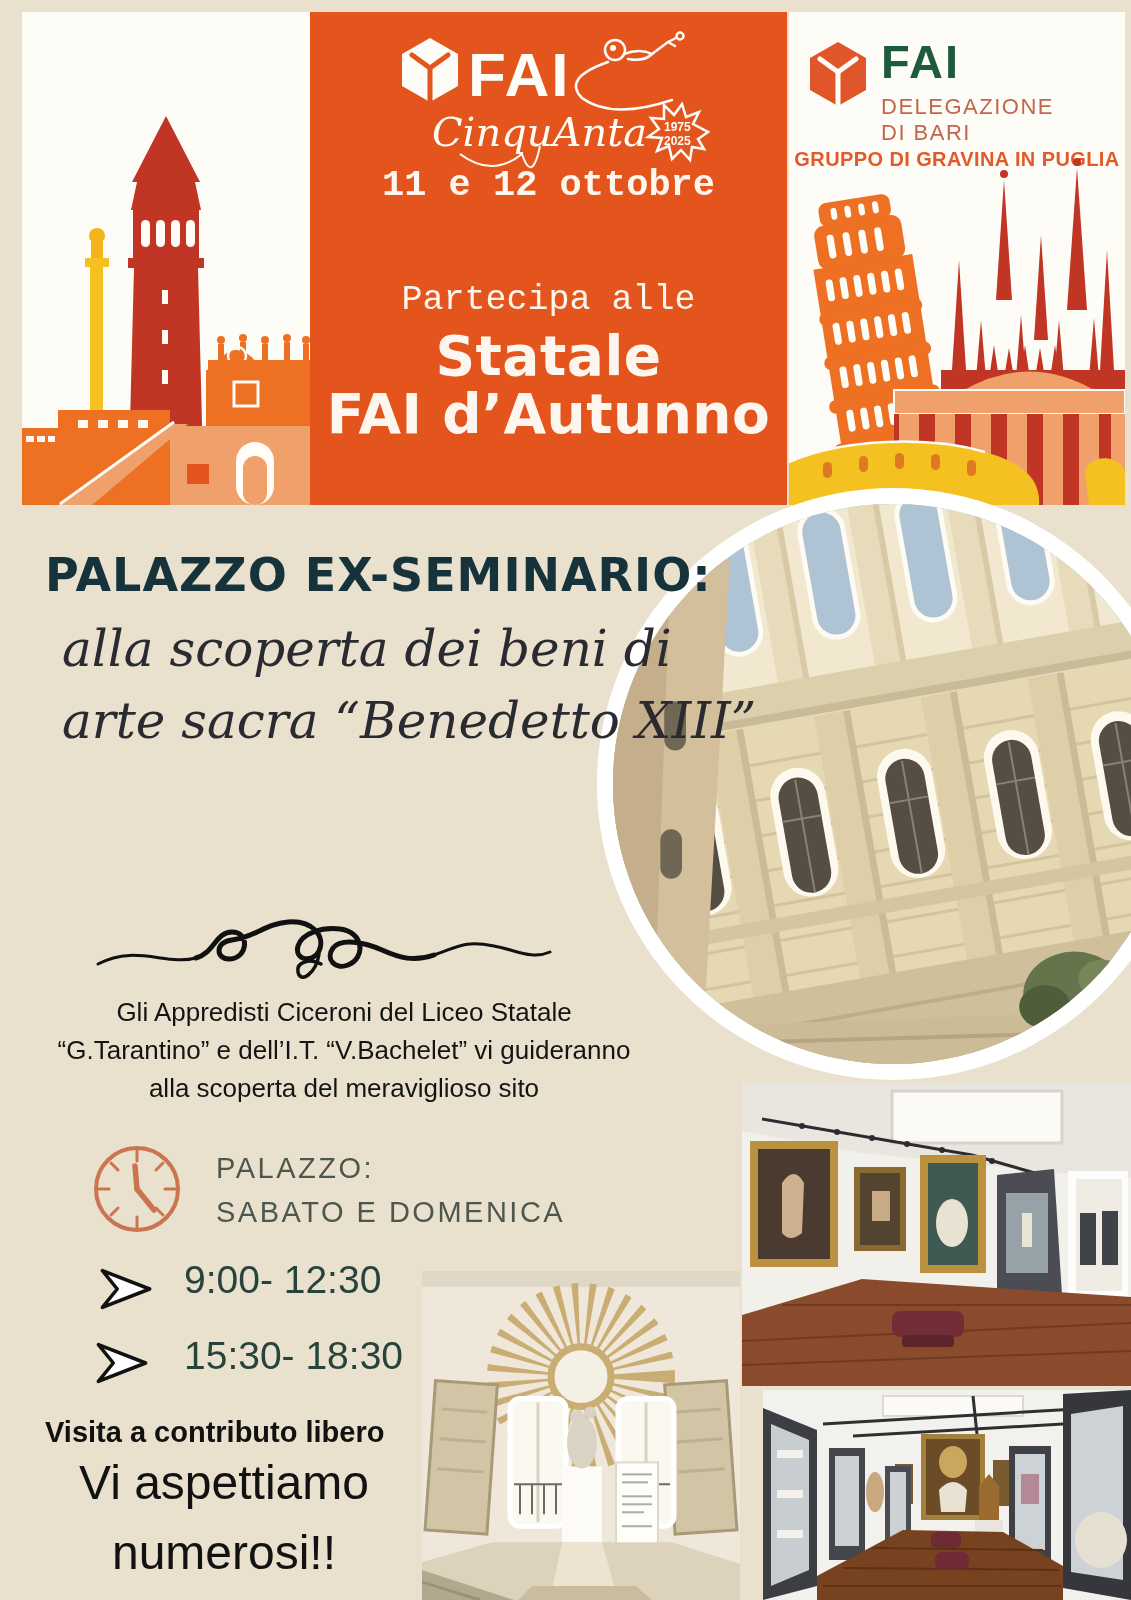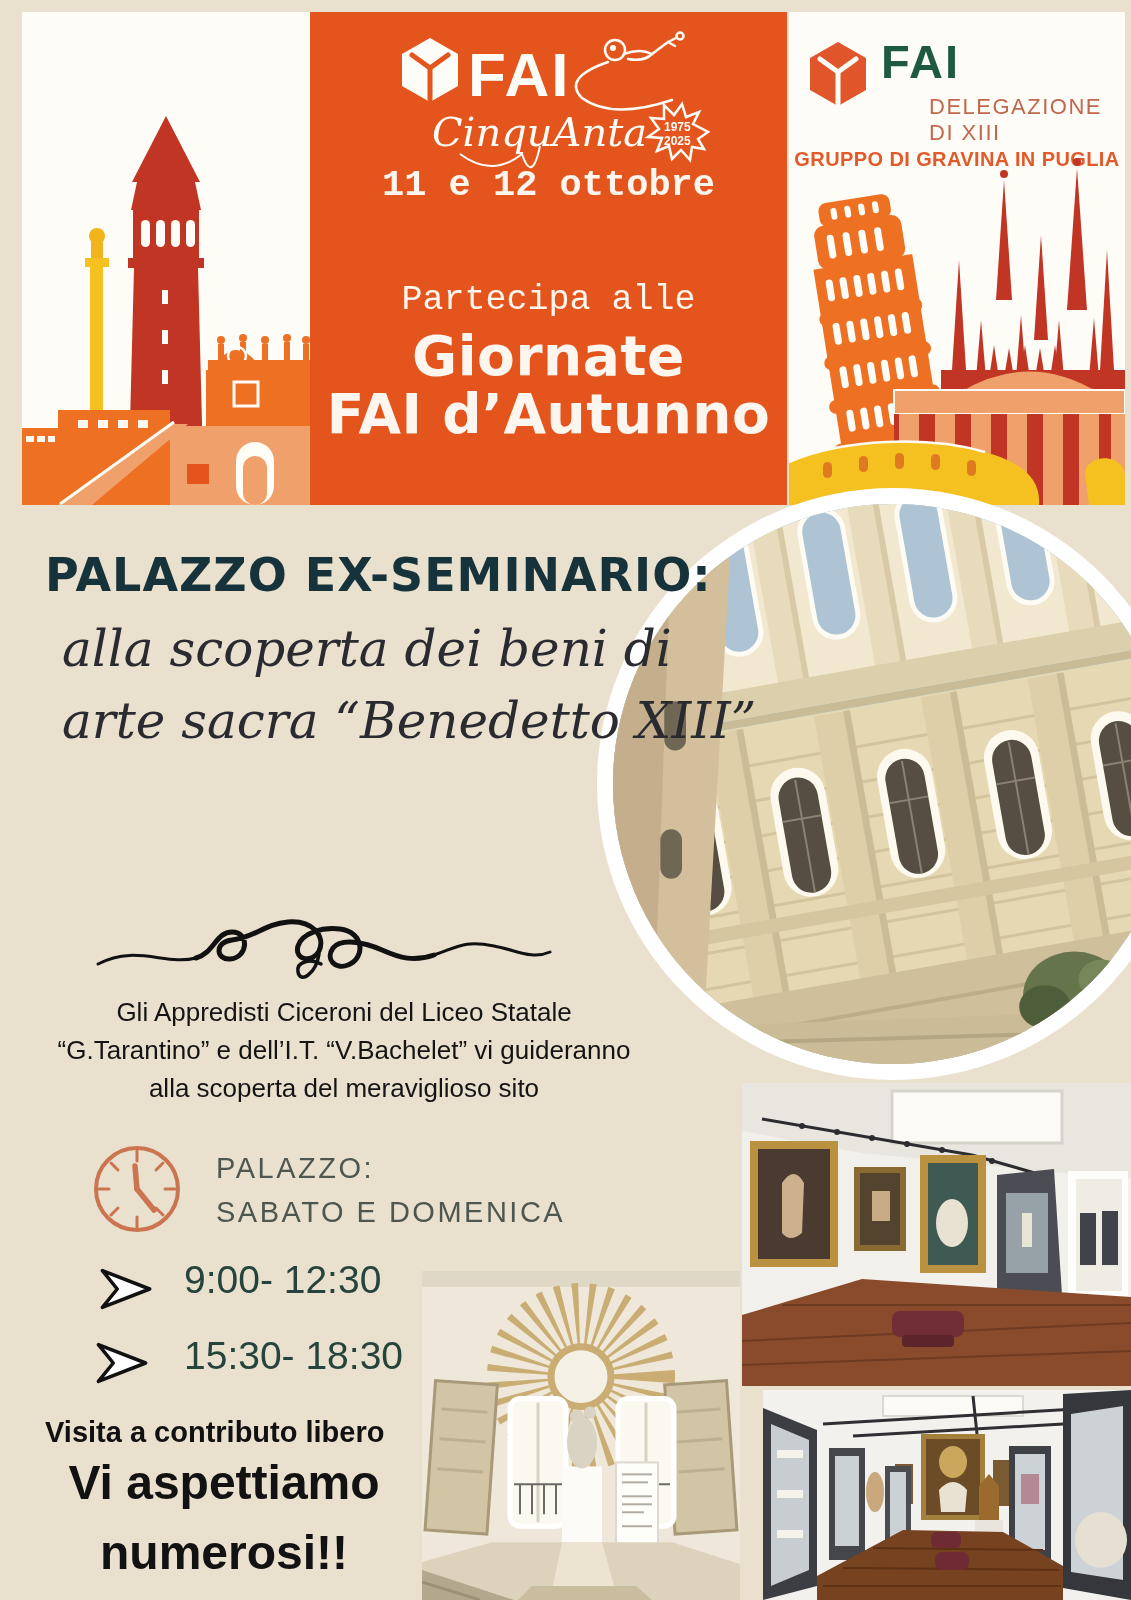--- a/index.html
+++ b/index.html
@@ -17,21 +17,21 @@
              font-family:Liberation Mono, monospace;font-weight:bold;font-size:37px;}
   .hdr-intro{position:absolute;left:0;top:268px;width:100%;text-align:center;color:#fdf6ee;font-size:35px;
              font-family:Liberation Mono, monospace;}
   .hdr-ev{position:absolute;left:0;width:100%;text-align:center;color:#fdf6ee;
           font-family:"DejaVu Sans",sans-serif;font-weight:bold;font-size:55px;letter-spacing:.5px;}
   .hdr-ev1{top:312px;} .hdr-ev2{top:370px;}
 
   .bari-logo{position:absolute;left:16px;top:26px;width:66px;height:72px;}
   .bari-fai{position:absolute;left:92px;top:22px;font-size:47px;font-weight:bold;color:#1d5a3e;
             font-family:"Liberation Sans",sans-serif;letter-spacing:2px;}
-  .bari-l{position:absolute;left:92px;color:#c0674d;font-size:22px;letter-spacing:1.5px;margin-left:48px;}
+  .bari-l{position:absolute;left:92px;color:#c0674d;font-size:22px;letter-spacing:1.5px;}
   .bari-l1{top:82px;} .bari-l2{top:108px;}
   .bari-group{position:absolute;left:0;top:136px;width:336px;text-align:center;color:#e2592a;
               font-weight:bold;font-size:20px;letter-spacing:.4px;}
 
   
   .circle-photo{position:absolute;left:597px;top:488px;width:560px;height:560px;background:#fff;
                 border-radius:50%;padding:16px;}
   .circle-photo svg{border-radius:50%;display:block;}
 
   
@@ -52,21 +52,21 @@
 
   .slot-arrow{position:absolute;width:56px;height:46px;}
   .arrow1{left:98px;top:1266px;} .arrow2{left:94px;top:1340px;}
   .slot-text{position:absolute;left:184px;color:#26443b;font-size:39px;font-weight:500;
              font-family:Liberation Sans, sans-serif;}
   .slot1{top:1258px;} .slot2{top:1334px;}
 
   .note{position:absolute;left:45px;top:1416px;font-size:29px;font-weight:bold;color:#111;}
 
   .closing{position:absolute;left:14px;top:1448px;width:420px;text-align:center;color:#121212;
-           font-size:48px;font-weight:700;line-height:70px;font-family:"Liberation Sans",sans-serif;}
+           font-size:48px;font-weight:400;line-height:70px;font-family:"Liberation Sans",sans-serif;}
 
   
   .photoB{position:absolute;left:742px;top:1083px;width:389px;height:303px;}
   .photoC{position:absolute;left:422px;top:1271px;width:318px;height:329px;}
   .photoD{position:absolute;left:763px;top:1390px;width:368px;height:210px;}
   .photoB svg,.photoC svg,.photoD svg,.circle-photo svg{width:100%;height:100%;}
 </style>
 </head>
 <body>
 
@@ -161,36 +161,36 @@
       <path d="M88,126 Q120,150 150,126 M150,126 Q160,156 168,118" stroke="#fdfcf7" stroke-width="2" fill="none"></path>
 
       <g transform="translate(306,104)">
         <path d="M30,0 L20,7 L26,17 L14,15 L12,28 L3,18 L-6,27 L-9,14 L-21,19 L-16,6 L-30,5 L-19,-3 L-27,-14 L-14,-13 L-14,-27 L-4,-17 L4,-28 L8,-15 L21,-20 L15,-8 Z" fill="none" stroke="#fdfcf7" stroke-width="2.5"></path>
         <text x="-14" y="-1" font-size="12" font-weight="bold" fill="#fdfcf7">1975</text>
         <text x="-14" y="13" font-size="12" font-weight="bold" fill="#fdfcf7">2025</text>
       </g>
     </svg>
     <div class="hdr-dates">11 e 12 ottobre</div>
     <div class="hdr-intro">Partecipa alle</div>
-    <div class="hdr-ev hdr-ev1">Giornate</div>
+    <div class="hdr-ev hdr-ev1">Statale</div>
     <div class="hdr-ev hdr-ev2">FAI d’Autunno</div>
   </div>
 
   <div class="hdr-right">
     <svg class="bari-logo" width="66" height="72" viewBox="0 0 66 72">
       <polygon points="33,4 61,20 61,52 33,68 5,52 5,20" fill="#e0552a"></polygon>
       <g stroke="#fdfcf7" stroke-width="5" stroke-linecap="round" fill="none">
         <path d="M33,66 L33,34"></path>
           <path d="M33,34 L15,21"></path>
           <path d="M33,34 L51,21"></path>
       </g>
     </svg>
     <div class="bari-fai">FAI</div>
     <div class="bari-l bari-l1">DELEGAZIONE</div>
-    <div class="bari-l bari-l2">DI XIII</div>
+    <div class="bari-l bari-l2">DI BARI</div>
     <div class="bari-group">GRUPPO DI GRAVINA IN PUGLIA</div>
 
     <svg class="skyline" width="336" height="365" viewBox="0 0 336 365" style="top:128px;">
 
       <g fill="#c13524">
         <rect x="152" y="230" width="184" height="135"></rect>
         <polygon points="215,40 207,160 223,160"></polygon>
           <circle cx="215" cy="34" r="4"></circle>
         <polygon points="288,28 278,170 298,170"></polygon>
           <circle cx="288" cy="22" r="4"></circle>

